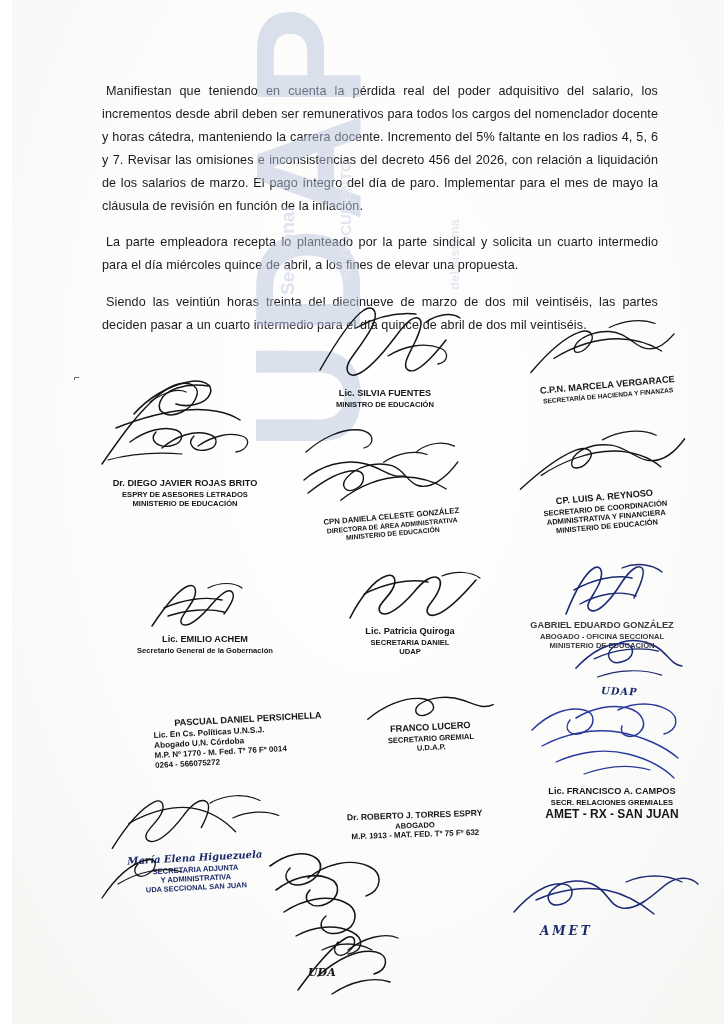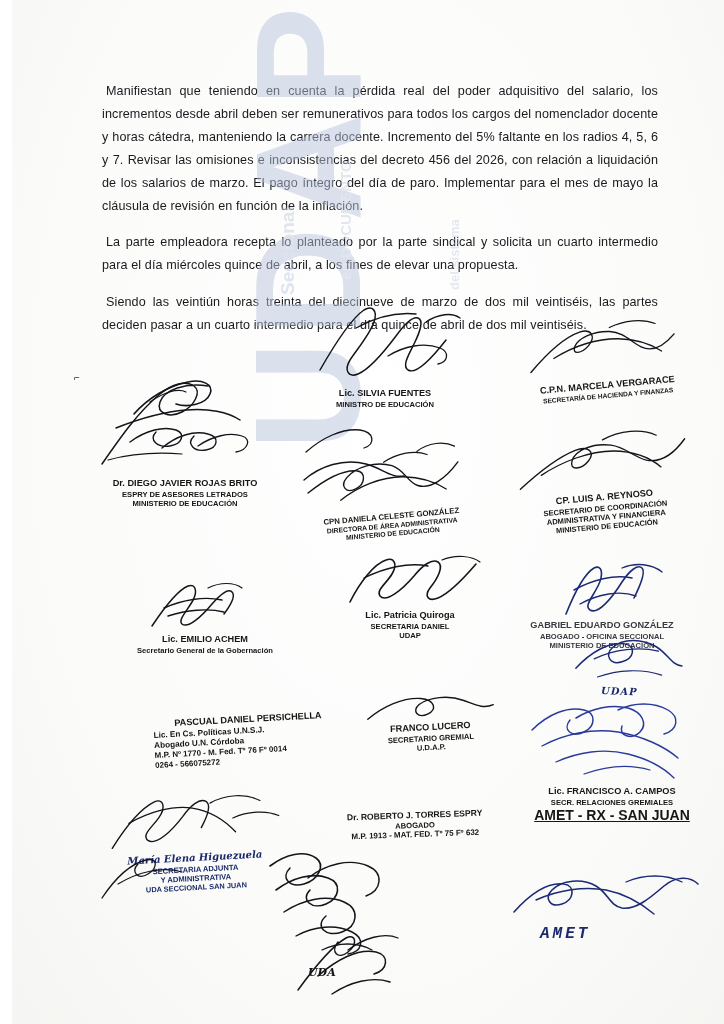--- a/index.html
+++ b/index.html
@@ -238,21 +238,21 @@
       <path class="pen-dark" stroke-width="1.4" d="M52 30 C70 22 92 18 110 22"></path>
       <path class="pen-dark" stroke-width="1.4" d="M56 38 C74 32 96 30 112 34"></path>
       <path class="pen-dark" stroke-width="1.2" d="M96 10 C108 4 122 4 130 10"></path>
     </svg>
     <div class="sig-cap">
       <div class="l1">Lic. EMILIO ACHEM</div>
       <div class="l2">Secretario General de la Gobernación</div>
     </div>
   </div>
 
-  <div class="sig" style="left:318px; top:552px; width:160px;">
+  <div class="sig" style="left:318px; top:568px; width:160px;">
     <svg width="160" height="58" viewBox="0 0 160 58" aria-hidden="true">
       <path class="pen-dark" stroke-width="1.6" d="M20 50 C30 30 44 12 56 8 C64 5 68 12 62 22 C56 32 46 38 50 44 C56 51 72 38 84 24 C92 14 102 6 108 10 C114 14 108 26 100 36 C94 44 98 50 108 46 C120 41 134 26 146 12"></path>
       <path class="pen-dark" stroke-width="1.3" d="M34 26 C54 16 78 10 98 14"></path>
       <path class="pen-dark" stroke-width="1.2" d="M112 8 C126 2 142 4 150 10"></path>
     </svg>
     <div class="sig-cap">
       <div class="l1">Lic. Patricia Quiroga</div>
       <div class="l2">SECRETARIA DANIEL</div>
       <div class="l3">UDAP</div>
     </div>
@@ -298,21 +298,21 @@
       <path class="pen-blue2" stroke-width="1.5" d="M10 30 C26 14 46 6 62 10 C74 13 74 26 62 32 C50 38 40 30 48 20"></path>
       <path class="pen-blue2" stroke-width="1.5" d="M54 18 C70 8 90 4 106 8 C120 12 126 24 118 32 C110 40 96 36 100 26"></path>
       <path class="pen-blue2" stroke-width="1.4" d="M96 10 C112 2 132 2 146 10 C158 17 156 30 142 34"></path>
       <path class="pen-blue2" stroke-width="1.4" d="M20 46 C42 34 70 28 96 32 C120 36 142 46 156 58"></path>
       <path class="pen-blue2" stroke-width="1.3" d="M34 62 C56 52 82 48 106 54 C126 59 142 68 152 78"></path>
       <path class="pen-blue2" stroke-width="1.2" d="M62 74 C84 66 108 64 128 70"></path>
     </svg>
     <div class="sig-cap">
       <div class="l1">Lic. FRANCISCO A. CAMPOS</div>
       <div class="l2">SECR. RELACIONES GREMIALES</div>
-      <div class="l3" style="font-size:14px;text-decoration:underline;">AMET - RX - SAN JUAN</div>
+      <div class="l3" style="font-size:12px;">AMET - RX - SAN JUAN</div>
     </div>
   </div>
 
   <div class="sig rot-n2" style="left:312px; top:810px; width:182px;">
     <div class="sig-cap">
       <div class="l1" style="font-size:8.6px;">Dr. ROBERTO J. TORRES ESPRY</div>
       <div class="l2">ABOGADO</div>
       <div class="l3" style="font-size:8px;">M.P. 1913 - MAT. FED. Tº 75 Fº 632</div>
     </div>
   </div>
@@ -346,21 +346,21 @@
     </div>
   </div>
 
   <div class="sig" style="left:494px; top:872px; width:196px;">
     <svg width="196" height="52" viewBox="0 0 196 52" aria-hidden="true">
       <path class="pen-blue" stroke-width="1.6" d="M8 40 C24 22 42 10 58 12 C70 14 68 28 56 32 C44 36 38 26 46 18 C56 8 76 6 90 14 C102 21 104 34 116 36 C130 38 144 26 158 14 C170 4 184 4 192 12"></path>
       <path class="pen-blue" stroke-width="1.4" d="M30 28 C52 18 78 14 100 18 C120 22 136 32 148 42"></path>
       <path class="pen-blue" stroke-width="1.3" d="M120 10 C138 2 160 2 176 10"></path>
     </svg>
     <div class="sig-cap cap-blue cap-left" style="padding-left:34px;">
-      <div class="l1 handwrite" style="font-size:16px; letter-spacing:3px;font-family:Liberation Mono, monospace;">AMET</div>
+      <div class="l1 handwrite" style="font-size:12px; letter-spacing:3px;">AMET</div>
     </div>
   </div>
 
   <div class="sig rot-p2" style="left:556px; top:630px; width:120px;">
     <svg width="120" height="56" viewBox="0 0 120 56" aria-hidden="true">
       <path class="pen-blue" stroke-width="1.5" d="M8 40 C22 24 40 12 56 14 C68 16 66 28 54 32 C42 36 36 26 44 18 C54 8 74 8 88 16 C100 23 104 34 114 34"></path>
       <path class="pen-blue" stroke-width="1.3" d="M26 30 C46 20 70 16 90 20"></path>
       <path class="pen-blue" stroke-width="1.2" d="M30 48 C50 40 74 38 94 44"></path>
     </svg>
     <div class="sig-cap cap-blue cap-left" style="padding-left:34px;">

